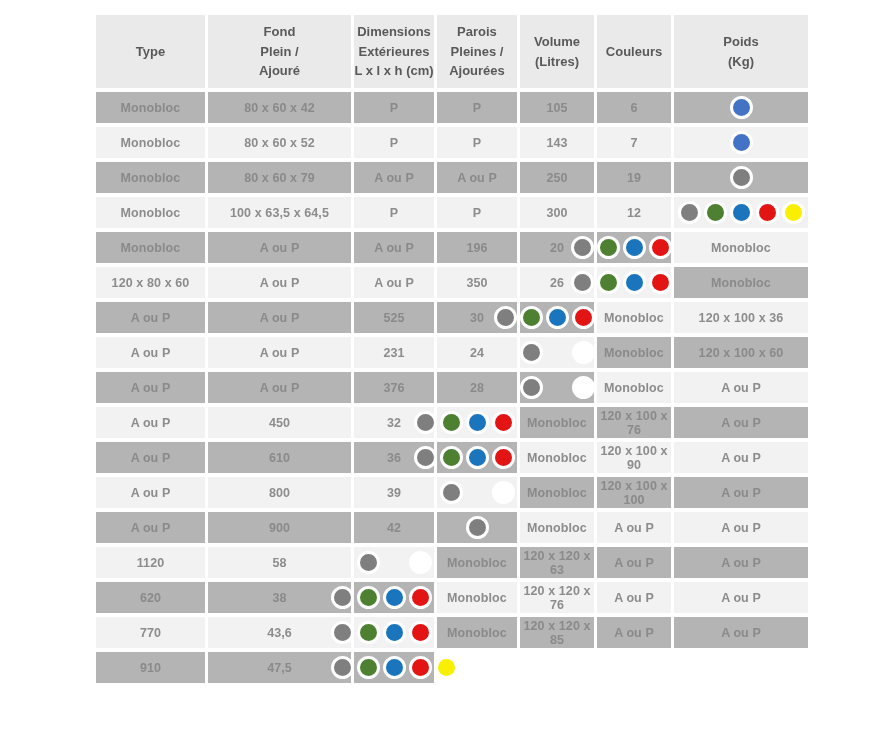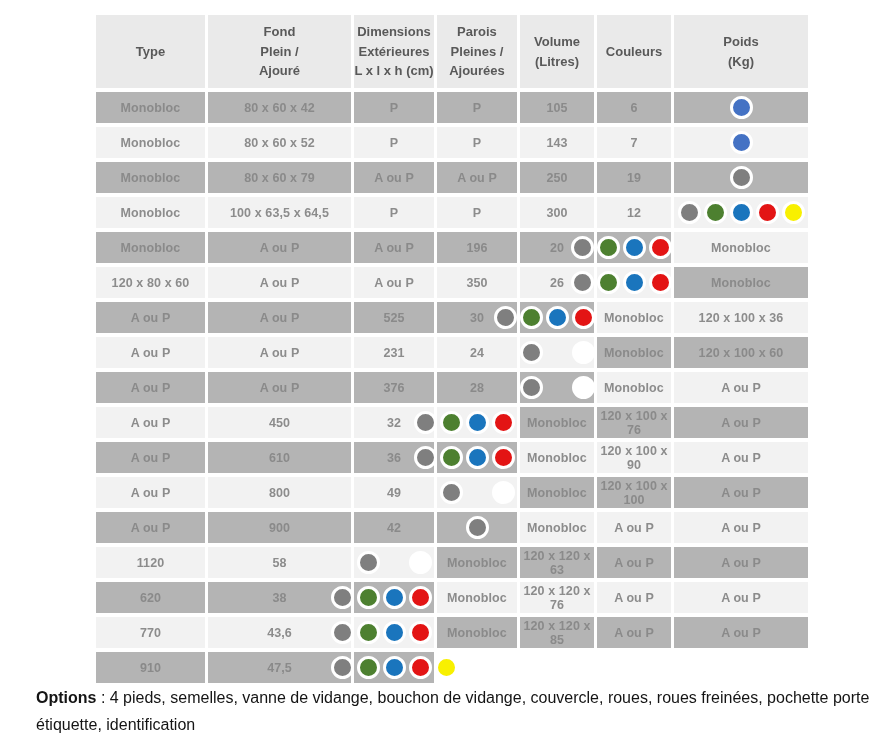--- a/index.html
+++ b/index.html
@@ -305,21 +305,21 @@
         </span>
         <span class="dot-slot">
           <span class="dot" style="background: rgb(248, 240, 0);"></span>
         </span>
       </div>
       <div class="cell dcell light">Monobloc</div>
       <div class="cell dcell light">120 x 100 x 90</div>
       <div class="cell dcell light">A ou P</div>
       <div class="cell dcell light">A ou P</div>
       <div class="cell dcell light">800</div>
-      <div class="cell dcell light">49</div>
+      <div class="cell dcell light">39</div>
       <div class="cell dcell couleurs light">
         <span class="dot-slot"></span>
         <span class="dot-slot">
           <span class="dot" style="background: rgb(127, 127, 127);"></span>
         </span>
         <span class="dot-slot"></span>
         <span class="dot-slot">
           <span class="dot" style="background: rgb(255, 255, 255);"></span>
         </span>
         <span class="dot-slot"></span>
@@ -419,15 +419,14 @@
         </span>
         <span class="dot-slot">
           <span class="dot" style="background: rgb(227, 20, 20);"></span>
         </span>
         <span class="dot-slot">
           <span class="dot" style="background: rgb(248, 240, 0);"></span>
         </span>
       </div>
     </div>
 
-  <p class="options"><span class="options-label">Options</span><span> : 4 pieds, semelles, vanne de vidange, bouchon de vidange, couvercle, roues, roues freinées, pochette porte étiquette, identification</span></p>
 
 </div>
 
 </body></html>

